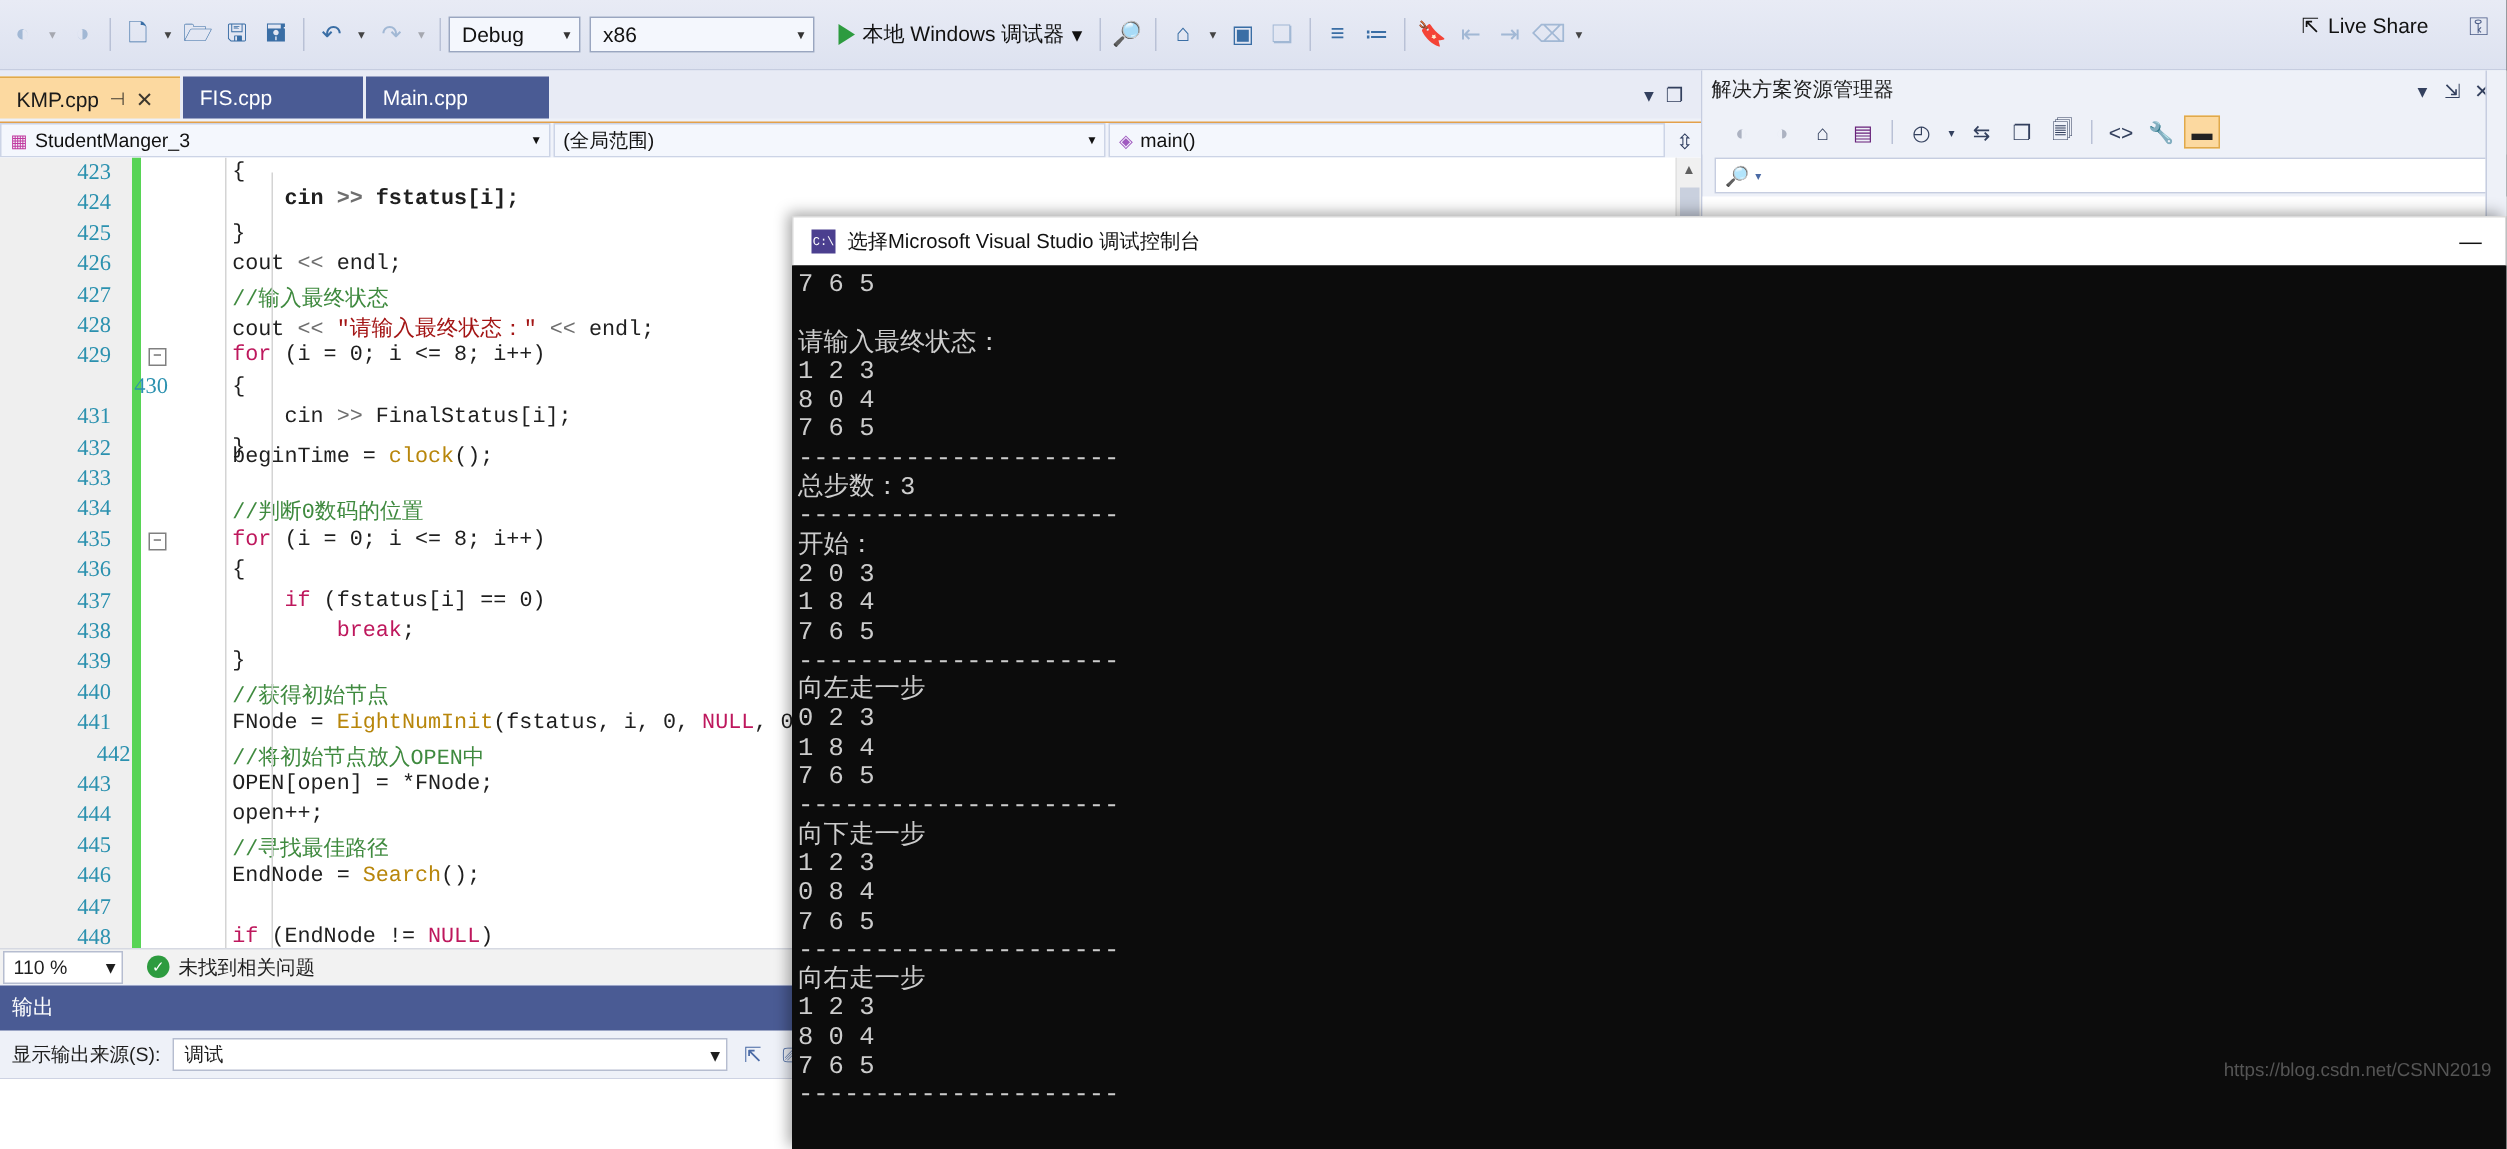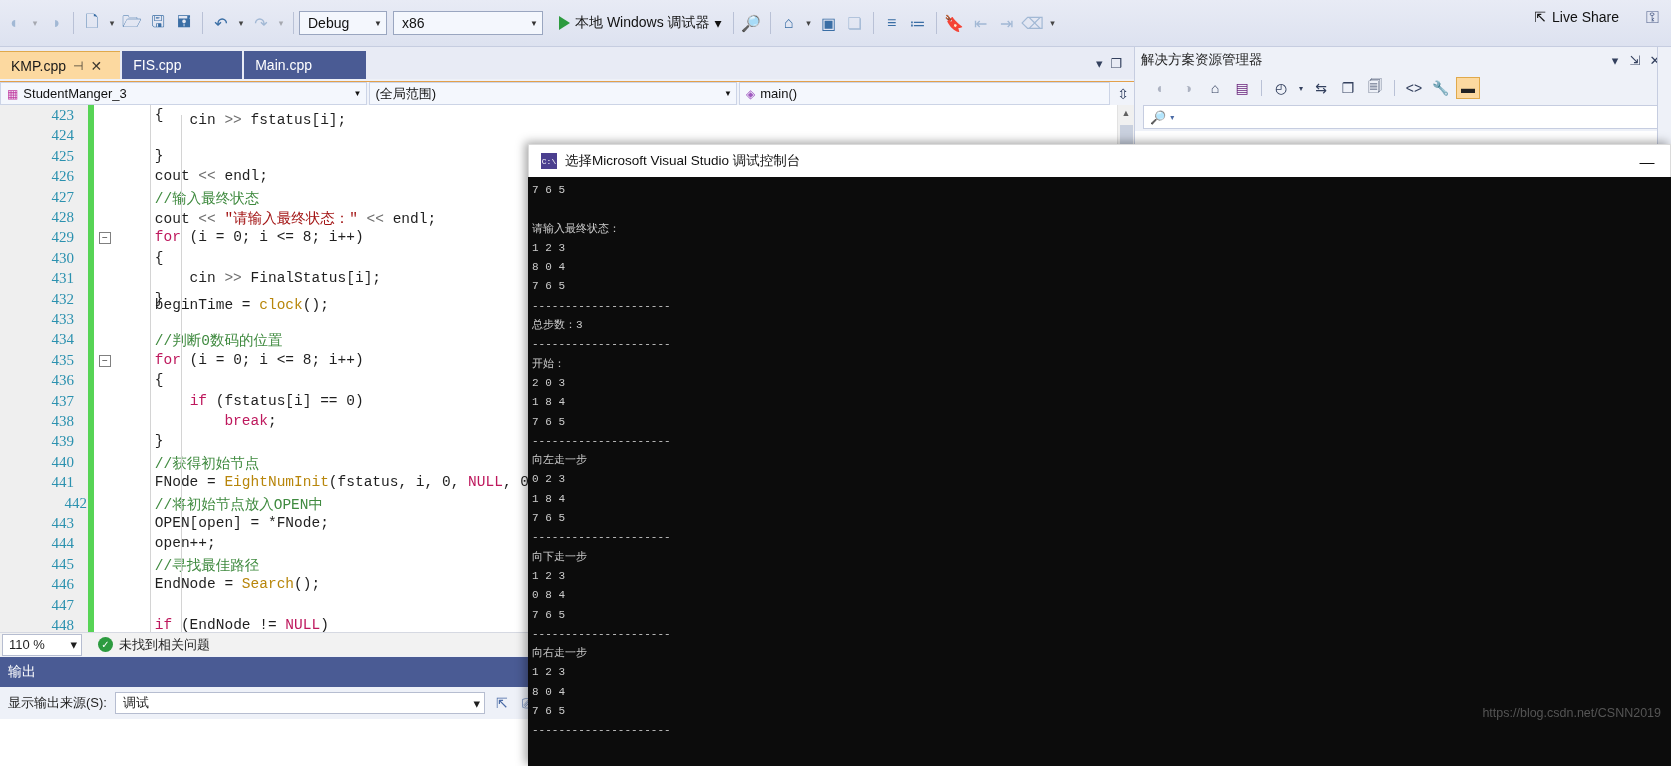--- a/index.html
+++ b/index.html
@@ -215,21 +215,21 @@
     width:16px;height:16px;background:#4b3f8f;color:#fff;font-size:8px;
     display:flex;align-items:center;justify-content:center;margin-right:8px;
     font-family:"Liberation Mono",monospace;
   }
   #con-title-text { font-size:13.5px; color:#111; flex:1; }
   #con-min { width:46px; text-align:center; color:#111; font-size:15px; }
   #con-body {
     position:absolute; left:0; top:33px; width:1143px; height:589px;
     background:#0c0c0c; color:#cccccc; padding:4px 0 0 4px;
     font-family:"Liberation Mono","DejaVu Sans Mono",monospace;
-    font-size:11px; line-height:19.3px; white-space:pre;
+    font-size:17px; line-height:19.3px; white-space:pre;
   }
   #watermark {
     position:absolute; right:10px; bottom:46px; color:#555; font-size:12.5px;
     font-family:"Liberation Sans",sans-serif;
   }
 </style>
 </head>
 <body>
 
 <div id="toolbar">
@@ -327,33 +327,33 @@
   <div id="nav-split">⇳</div>
 </div>
 
 <div id="editor">
   <div id="gutter-bg"></div>
   <div id="change-bar"></div>
   <div id="code-lines">
       <div class="lnum" style="top: 2px;">423</div>
       <div class="ctext" style="top: 2px;"><span class="id">    {</span></div>
       <div class="lnum" style="top: 22.4px;">424</div>
-      <div class="ctext" style="top: 7px;"><span class="id">        cin </span><span class="op">&gt;&gt;</span><span class="id"> fstatus[i];</span></div>
+      <div class="ctext" style="top: 20px; font-weight: bold;"><span class="id">        cin </span><span class="op">&gt;&gt;</span><span class="id"> fstatus[i];</span></div>
       <div class="lnum" style="top: 42.8px;">425</div>
       <div class="ctext" style="top: 42.8px;"><span class="id">    }</span></div>
       <div class="lnum" style="top: 63.2px;">426</div>
       <div class="ctext" style="top: 63.2px;"><span class="id">    cout </span><span class="op">&lt;&lt;</span><span class="id"> endl;</span></div>
       <div class="lnum" style="top: 83.6px;">427</div>
       <div class="ctext" style="top: 83.6px;"><span class="cm">    //输入最终状态</span></div>
       <div class="lnum" style="top: 104px;">428</div>
       <div class="ctext" style="top: 104px;"><span class="id">    cout </span><span class="op">&lt;&lt;</span><span class="str"> "请输入最终状态："</span><span class="id"> </span><span class="op">&lt;&lt;</span><span class="id"> endl;</span></div>
       <div class="lnum" style="top: 124.4px;">429</div>
       <div class="fold" style="top: 127.4px;">−</div>
       <div class="ctext" style="top: 124.4px;"><span class="id">    </span><span class="kw2">for</span><span class="id"> (i = 0; i &lt;= 8; i++)</span></div>
-      <div class="lnum" style="top: 144.8px;">430</div>
+      <div class="lnum" style="top: 144.8px; margin-left: 38px;">430</div>
       <div class="ctext" style="top: 144.8px;"><span class="id">    {</span></div>
       <div class="lnum" style="top: 165.2px;">431</div>
       <div class="ctext" style="top: 165.2px;"><span class="id">        cin </span><span class="op">&gt;&gt;</span><span class="id"> FinalStatus[i];</span></div>
       <div class="lnum" style="top: 185.6px;">432</div>
       <div class="ctext" style="top: 185.6px;"><span class="id">    }</span></div>
       <div class="lnum" style="top: 206px;">433</div>
       <div class="ctext" style="top: 192px;"><span class="id">    beginTime = </span><span class="fn">clock</span><span class="id">();</span></div>
       <div class="lnum" style="top: 226.4px;">434</div>
       <div class="ctext" style="top: 226.4px;"><span class="cm">    //判断0数码的位置</span></div>
       <div class="lnum" style="top: 246.8px;">435</div>

